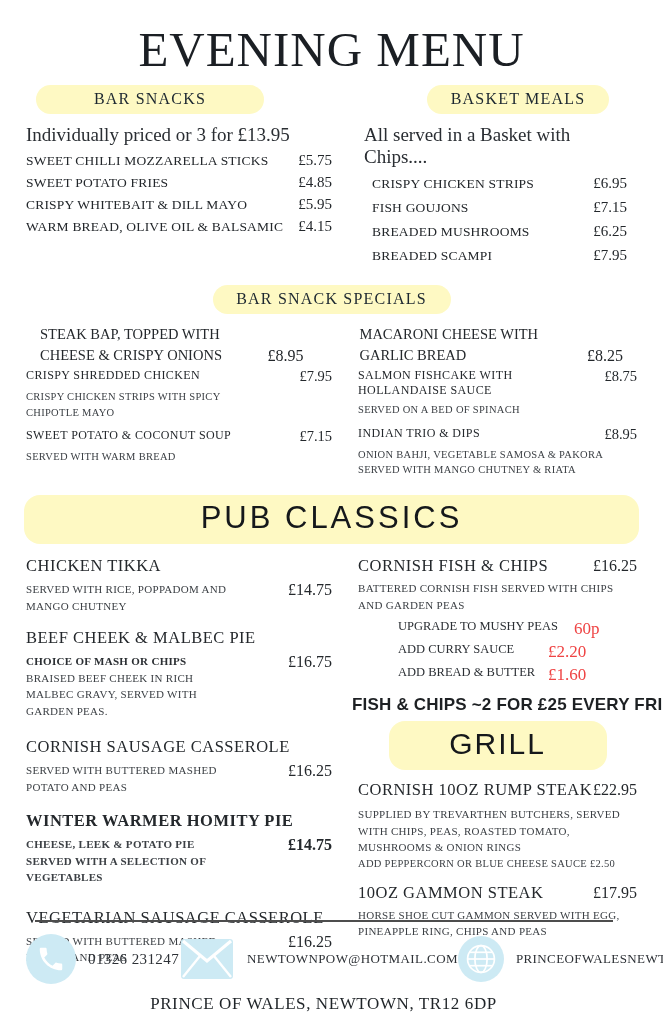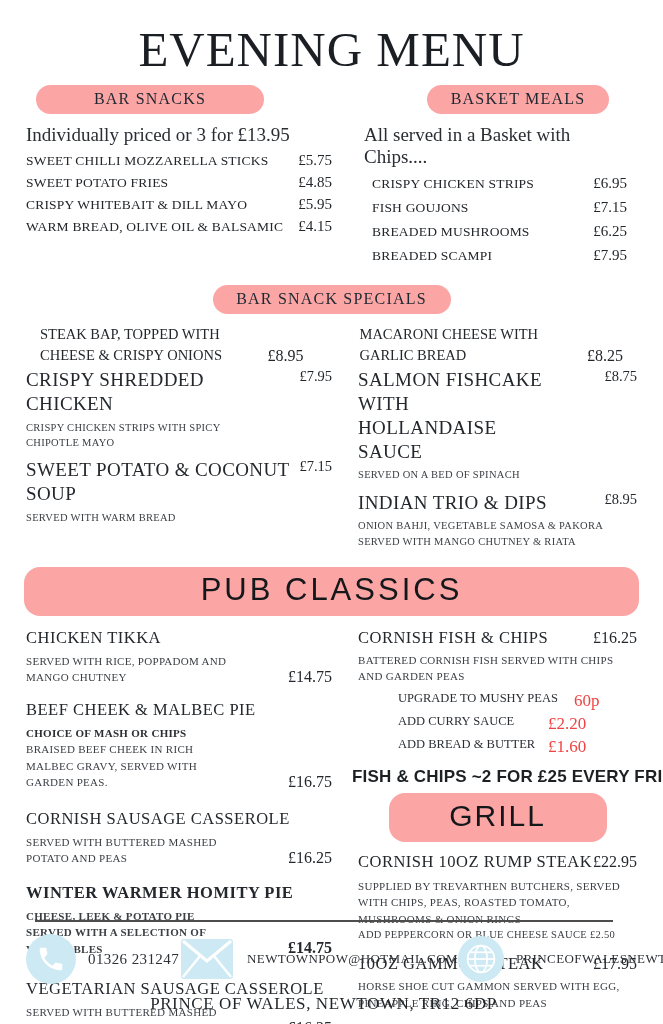--- a/index.html
+++ b/index.html
@@ -19,21 +19,21 @@
     font-size:49px;
     letter-spacing:1px;
     color:#1b1f24;
     padding-top:24px;
     line-height:1.05;
     font-family:"Liberation Serif", serif;
   }
 
   
   .pill{
-    background:#fca5a5;
+    background:#fef9c3;
     border-radius:16px;
     text-align:center;
     color:#1c2730;
   }
   .pill.serif-pill{
     font-family:"Liberation Serif", serif;
     font-size:16px;
     letter-spacing:1.2px;
     padding:5px 0 6px;
   }
@@ -98,21 +98,21 @@
   
   .starter-pill{
     margin:12px 10px 10px;
     font-size:25px;
     letter-spacing:5px;
     padding:3px 0 5px;
   }
   .dish{margin-bottom:8px;}
   .dish-head{display:flex;justify-content:space-between;align-items:flex-start;}
   .dish-name{
-    font-size:19px;
+    font-size:12px;
     letter-spacing:.4px;
     color:#24282c;
     line-height:1.25;
   }
   .dish-price{
     font-size:14.5px;
     white-space:nowrap;
     padding-left:10px;
     color:#24282c;
   }
@@ -131,21 +131,21 @@
     font-size:31px;
     letter-spacing:3px;
     padding:5px 0 8px;
   }
   .pc-dish{margin-bottom:14px;}
   .pc-name{
     font-size:16.5px;
     letter-spacing:.5px;
     color:#24282c;
   }
-  .pc-body{display:flex;justify-content:space-between;align-items:flex-end;margin-top:5px;}
+  .pc-body{display:flex;justify-content:space-between;align-items:flex-start;margin-top:5px;}
   .pc-desc{
     font-size:11px;
     letter-spacing:.3px;
     color:#3c4045;
     line-height:1.5;
     width:210px;
   }
   .pc-note{font-weight:bold;color:#2b2f33;}
   .pc-price{
     font-size:16px;

